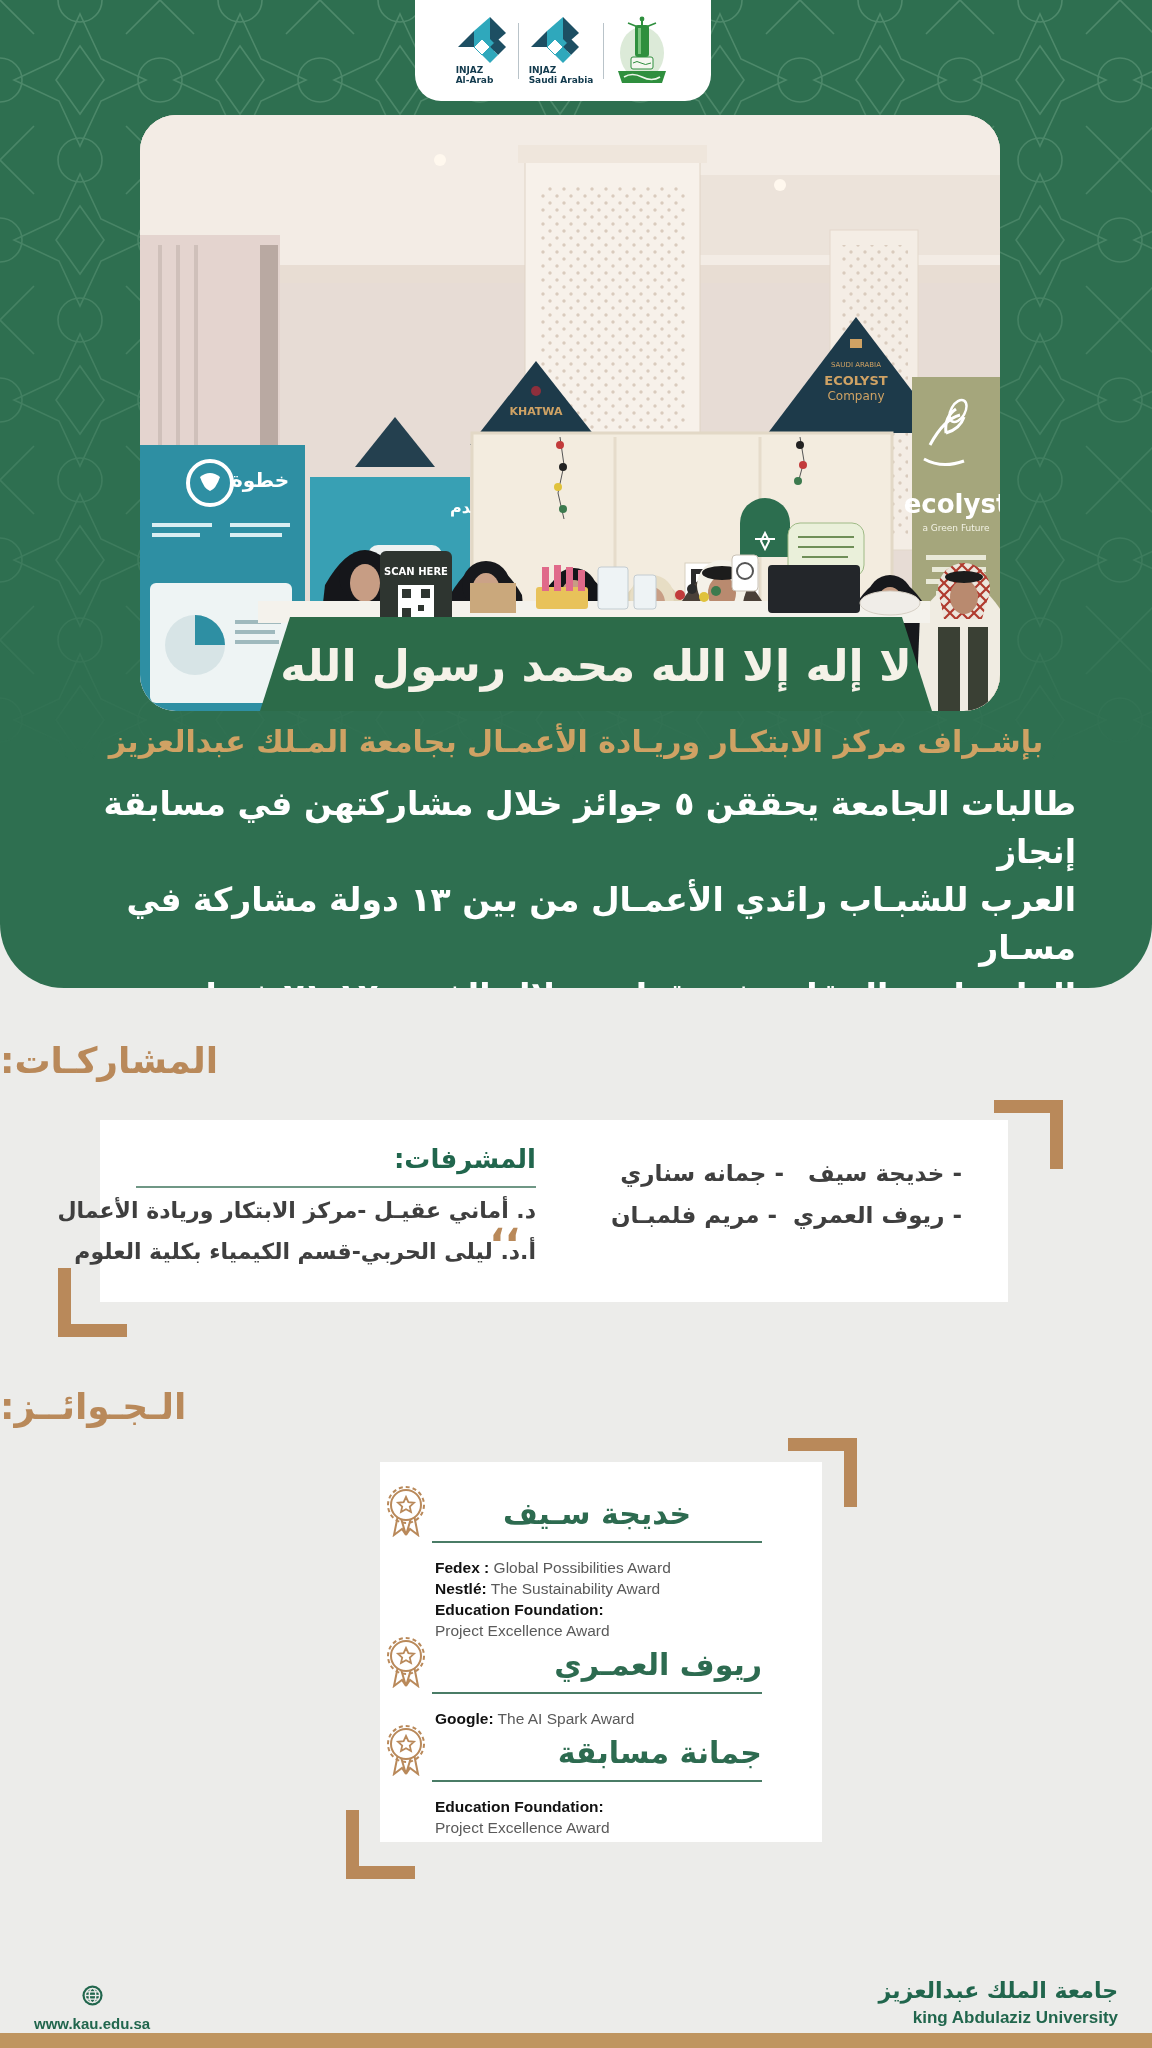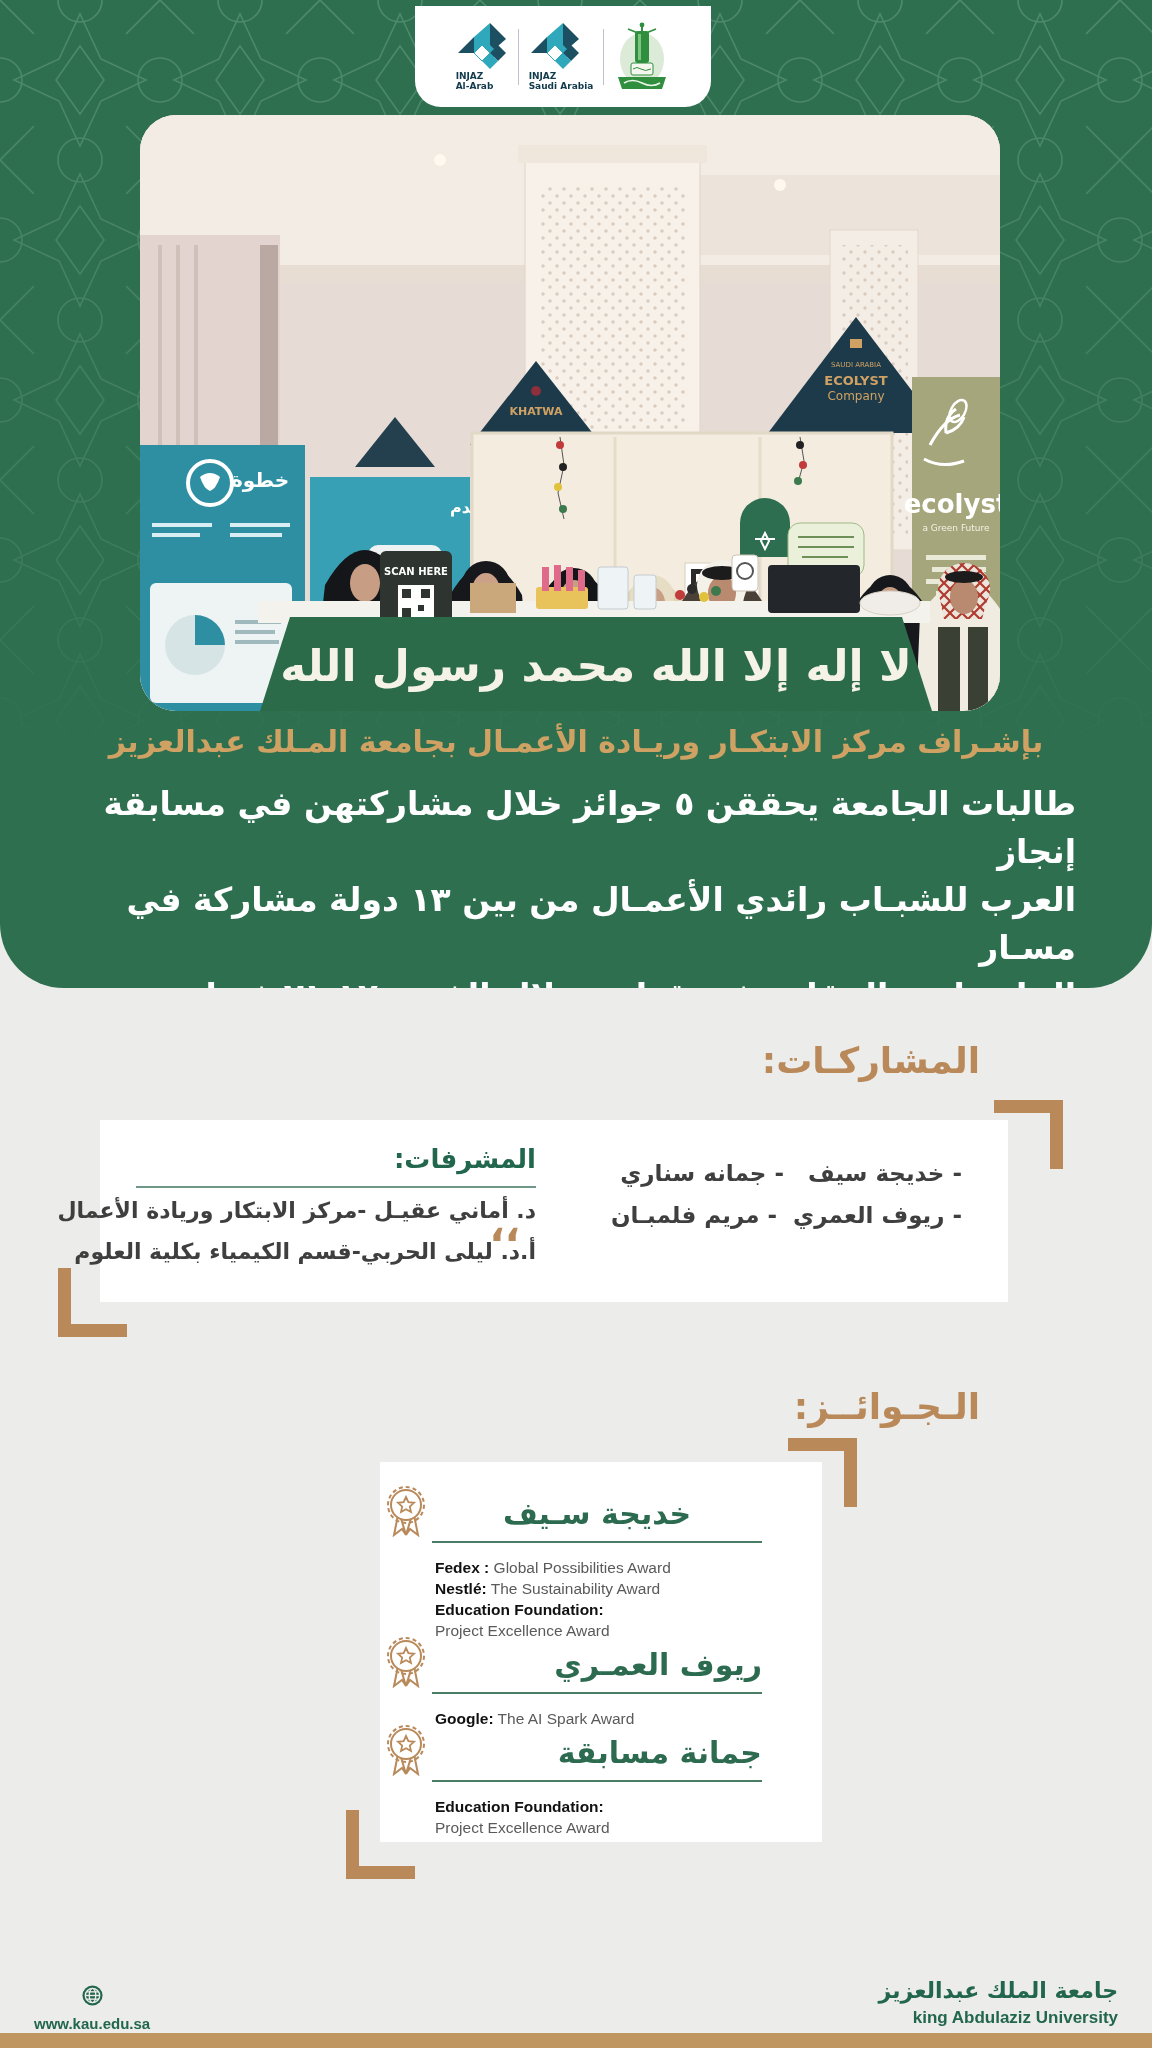--- a/index.html
+++ b/index.html
@@ -6,34 +6,34 @@
   body{width:1152px;height:2048px;position:relative;overflow:hidden;
        background:#ececea;font-family:"DejaVu Sans",sans-serif;}
   .abs{position:absolute;}
 
   
   .hero{left:0;top:0;width:1152px;height:988px;background:#2e6f50;
         border-bottom-left-radius:64px;border-bottom-right-radius:64px;overflow:hidden;}
   .hero-pattern{left:0;top:0;width:1152px;height:760px;pointer-events:none;}
 
   .header-pill{left:415px;top:0;width:296px;height:101px;background:#ffffff;
-               border-radius:0 0 26px 26px;display:flex;align-items:center;justify-content:center;gap:10px;margin-top:6px;}
+               border-radius:0 0 26px 26px;display:flex;align-items:center;justify-content:center;gap:10px;}
   .logo-block{display:flex;flex-direction:column;align-items:flex-start;}
   .logo-txt{font-family:"DejaVu Sans",sans-serif;color:#123a4d;font-size:9px;font-weight:bold;line-height:10px;}
   .pill-divider{width:1px;height:56px;background:#b9c3c9;}
 
   .photo{left:140px;top:115px;width:860px;height:596px;border-radius:36px;overflow:hidden;background:#e9dfd9;}
 
   .supervision{left:76px;top:724px;width:1000px;text-align:center;direction:rtl;
                color:#cfa264;font-size:30px;font-weight:bold;letter-spacing:0;}
   .announce{left:76px;top:780px;width:1000px;text-align:right;direction:rtl;
             color:#ffffff;font-size:33px;font-weight:bold;line-height:48px;}
 
   
-  .section-heading{width:980px;left:0;text-align:right;direction:rtl;
+  .section-heading{width:980px;left:0;text-align:left;direction:rtl;
                    color:#b9895a;font-size:36px;font-weight:bold;}
 
   
   .card{background:#ffffff;}
   .bracket{width:56px;height:56px;}
   .bracket.tr{border-top:13px solid #b9895a;border-right:13px solid #b9895a;}
   .bracket.bl{border-bottom:13px solid #b9895a;border-left:13px solid #b9895a;}
 
   .participants-card{left:100px;top:1120px;width:908px;height:182px;direction:rtl;}
   .pcol{position:absolute;top:24px;}

